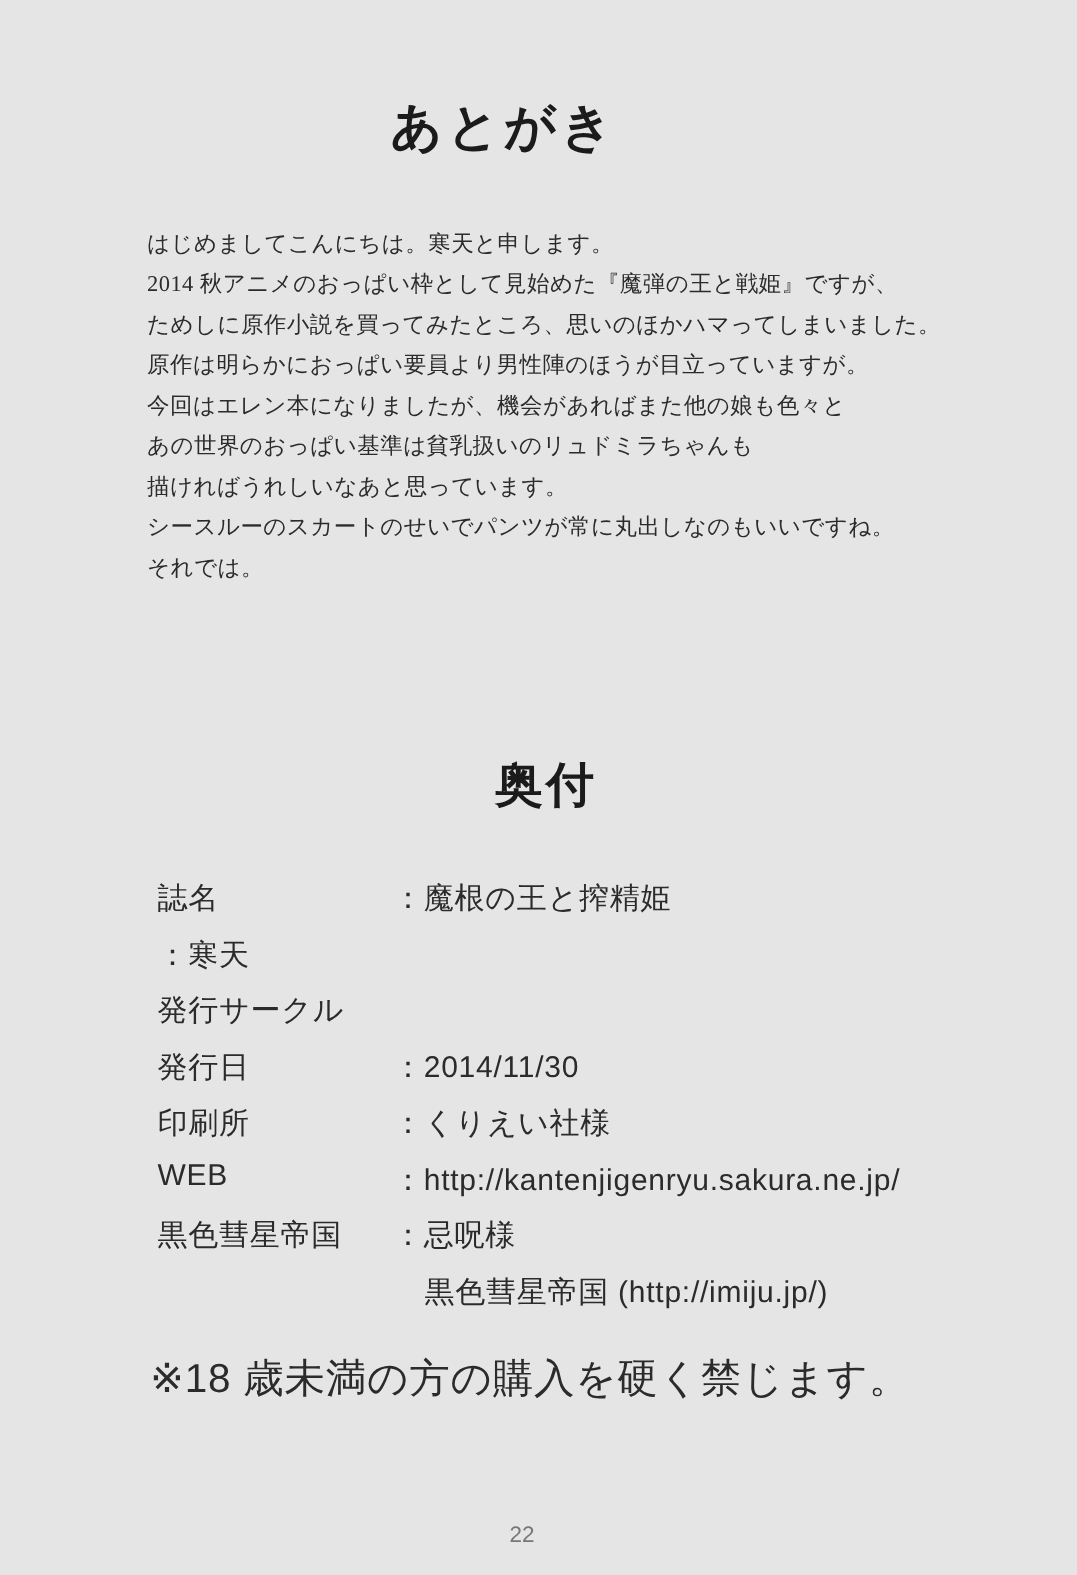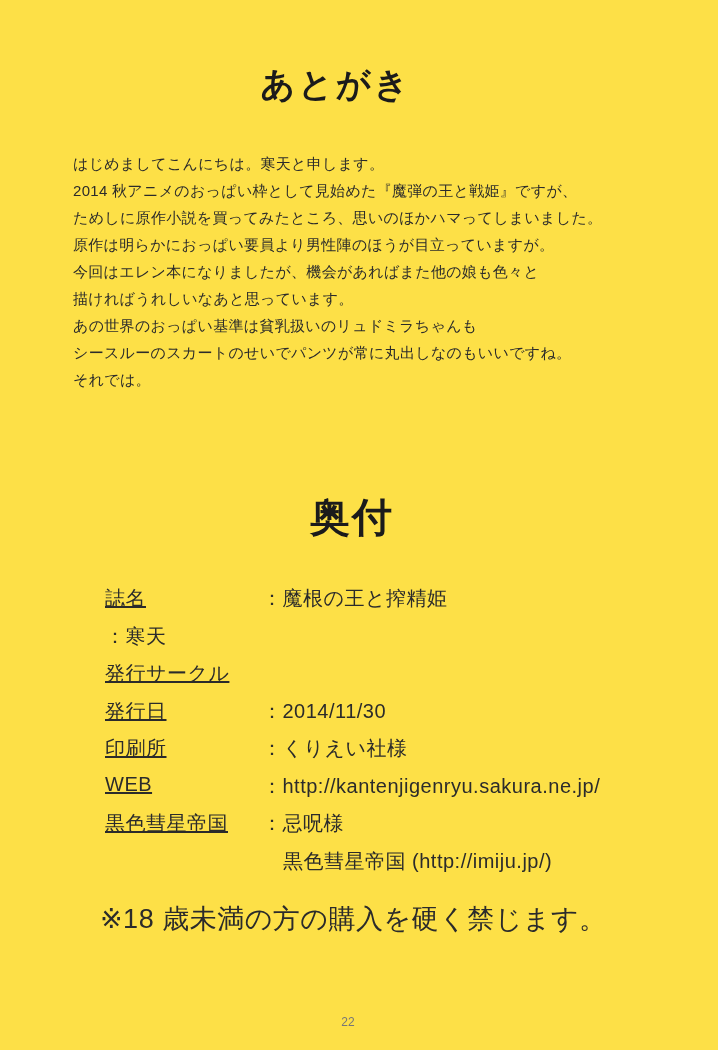--- a/index.html
+++ b/index.html
@@ -1,104 +1,104 @@
 <!DOCTYPE html>
 <html><head>
 <meta charset="utf-8">
 <style>
   html, body { margin: 0; padding: 0; background: #ffffff; }
   .page {
     position: relative;
     width: 718px;
     height: 1050px;
-    background: #fde047;
+    background: #e5e5e5;
     font-family: "Liberation Sans", "DejaVu Sans", sans-serif;
     color: #2b2b2b;
     overflow: hidden;
   }
   .afterword-title {
     position: absolute;
     top: 62px; left: 0; width: 672px;
     margin: 0;
     text-align: center;
     font-size: 34px;
     font-weight: 600;
     letter-spacing: 3px;
     color: #1b1b1b;
   }
   .afterword-body {
     position: absolute;
-    top: 150px; left: 73px; width: 570px;
+    top: 150px; left: 98px; width: 570px; font-family: Liberation Serif, serif;
   }
   .afterword-body p {
     margin: 0;
     font-size: 15px;
     line-height: 27px;
     letter-spacing: 0.3px;
     color: #2b2b2b;
     white-space: nowrap;
   }
   .colophon-title {
     position: absolute;
     top: 490px; left: 0; width: 704px;
-    margin: 0;
+    margin: 12px;
     text-align: center;
-    font-size: 40px;
+    font-size: 32px;
     font-weight: 600;
     letter-spacing: 2px;
     color: #1b1b1b;
   }
   .colophon-table {
     position: absolute;
     top: 585px; left: 105px;
   }
   .colophon-row {
     display: flex;
     height: 37.5px;
     align-items: flex-start;
     font-size: 20px;
     letter-spacing: 0.5px;
     color: #2b2b2b;
     white-space: nowrap;
   }
-  .colophon-row .label { width: 157px; flex: 0 0 157px; text-decoration: underline; }
+  .colophon-row .label { width: 157px; flex: 0 0 157px; }
   .colophon-row .value { }
   .colophon-row.cont .value { padding-left: 21px; }
   .notice {
     position: absolute;
     top: 901px; left: 100px;
     margin: 0;
     font-size: 27px;
     letter-spacing: 0.5px;
     color: #2b2b2b;
     white-space: nowrap;
   }
   .page-number {
     position: absolute;
     top: 1015px; left: 0; width: 696px;
     text-align: center;
-    font-size: 12px;
+    font-size: 15px;
     color: #777777;
   }
 </style>
 </head>
 <body>
 
 <div class="page">
 
   <h1 class="afterword-title">あとがき</h1>
 
   <div class="afterword-body">
     <p>はじめましてこんにちは。寒天と申します。</p>
     <p>2014 秋アニメのおっぱい枠として見始めた『魔弾の王と戦姫』ですが、</p>
     <p>ためしに原作小説を買ってみたところ、思いのほかハマってしまいました。</p>
     <p>原作は明らかにおっぱい要員より男性陣のほうが目立っていますが。</p>
     <p>今回はエレン本になりましたが、機会があればまた他の娘も色々と</p>
+    <p>あの世界のおっぱい基準は貧乳扱いのリュドミラちゃんも</p>
     <p>描ければうれしいなあと思っています。</p>
-    <p>あの世界のおっぱい基準は貧乳扱いのリュドミラちゃんも</p>
     <p>シースルーのスカートのせいでパンツが常に丸出しなのもいいですね。</p>
     <p>それでは。</p>
   </div>
 
   <h2 class="colophon-title">奥付</h2>
 
   <div class="colophon-table">
     <div class="colophon-row">
       <span class="label">誌名</span>
       <span class="value">：魔根の王と搾精姫</span>

